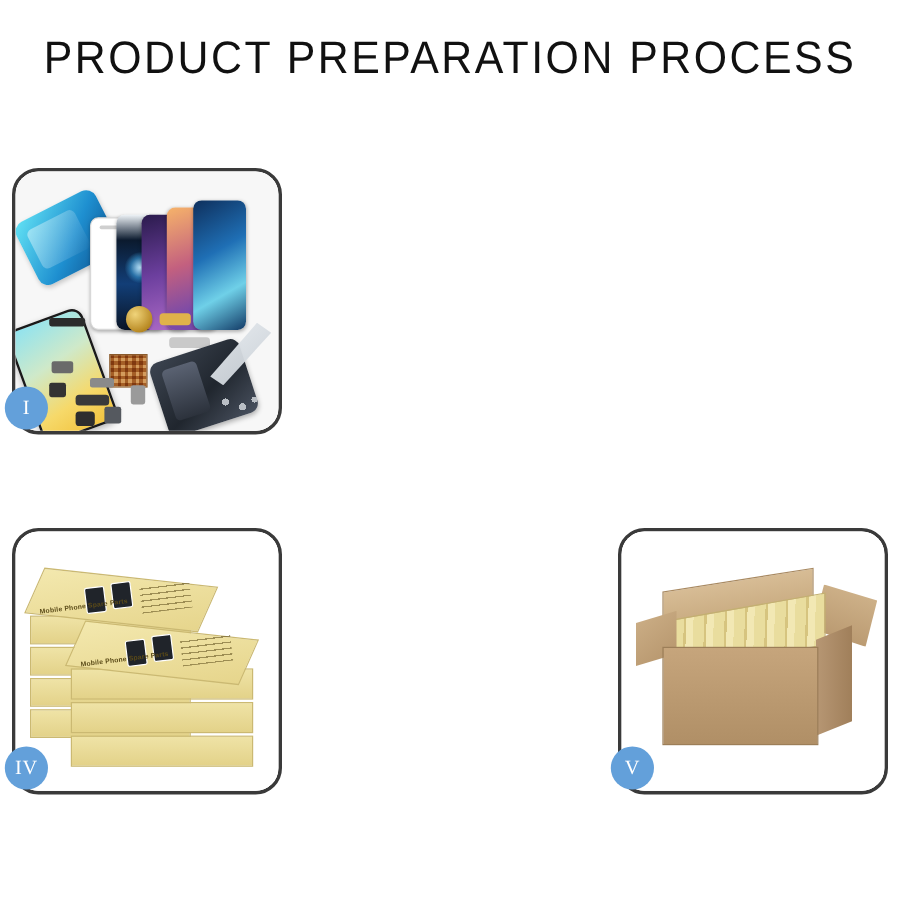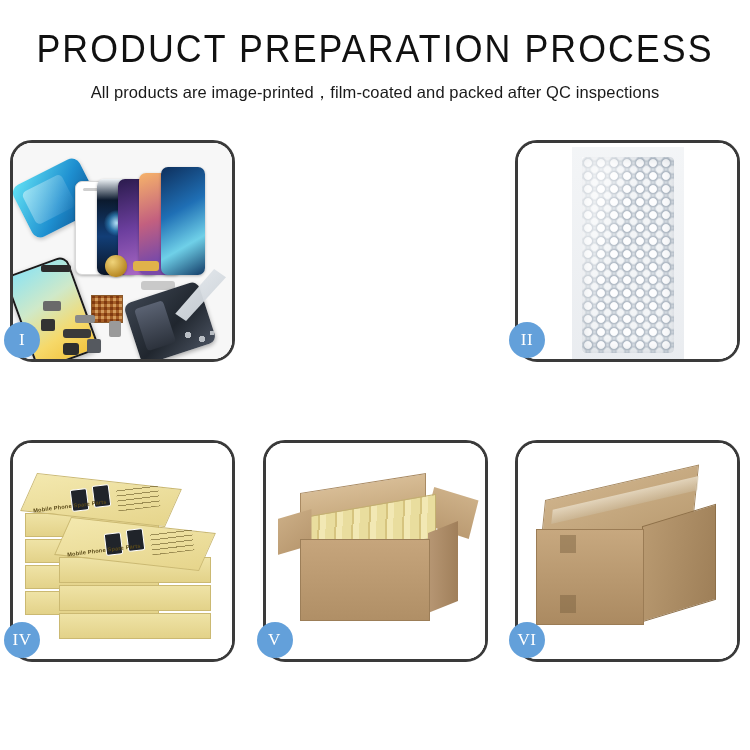--- a/index.html
+++ b/index.html
@@ -320,21 +320,20 @@
     transform:skewY(-13deg) skewX(-6deg);
   }
   .c6-tab1{position:absolute;left:42px;top:92px;width:16px;height:18px;background:rgba(120,95,62,.45);}
   .c6-tab2{position:absolute;left:42px;top:152px;width:16px;height:18px;background:rgba(120,95,62,.45);}
 </style>
 </head>
 <body>
 
 <div class="header">
   <div class="title">PRODUCT PREPARATION PROCESS</div>
-  <div class="subtitle">All products are image-printed，film-coated and packed after QC inspections</div>
 </div>
 
 <div class="grid">
 
   <div class="row one">
 
     <div class="panel">
       <div class="panel-inner">
         <div class="p1">
           <div class="glass-tl"></div>
@@ -359,30 +358,20 @@
           <div class="sm5"></div>
           <div class="sm6"></div>
           <div class="chassis"></div>
           <div class="tweez"></div>
           <div class="screws"></div>
         </div>
       </div>
       <div class="badge">I</div>
     </div>
 
-    <div class="panel">
-      <div class="panel-inner">
-        <div class="p2">
-          <div class="wrap-sheet"></div>
-          <div class="bubbles"></div>
-          <div class="bub-gloss"></div>
-        </div>
-      </div>
-      <div class="badge">II</div>
-    </div>
 
   </div>
 
   <div class="row two">
 
     <div class="panel">
       <div class="panel-inner">
         <div class="p4">
           <div class="stack">
             <div class="sbox sb-a"></div>
@@ -415,27 +404,14 @@
           <div class="c5-flapR"></div>
           <div class="c5-fill"></div>
           <div class="c5-flapL"></div>
           <div class="c5-right"></div>
           <div class="c5-body"></div>
         </div>
       </div>
       <div class="badge">V</div>
     </div>
 
-    <div class="panel">
-      <div class="panel-inner">
-        <div class="p6">
-          <div class="c6-top"></div>
-          <div class="c6-tape"></div>
-          <div class="c6-side"></div>
-          <div class="c6-front"></div>
-          <div class="c6-tab1"></div>
-          <div class="c6-tab2"></div>
-        </div>
-      </div>
-      <div class="badge">VI</div>
-    </div>
   </div>
 </div>
 
 </body></html>

